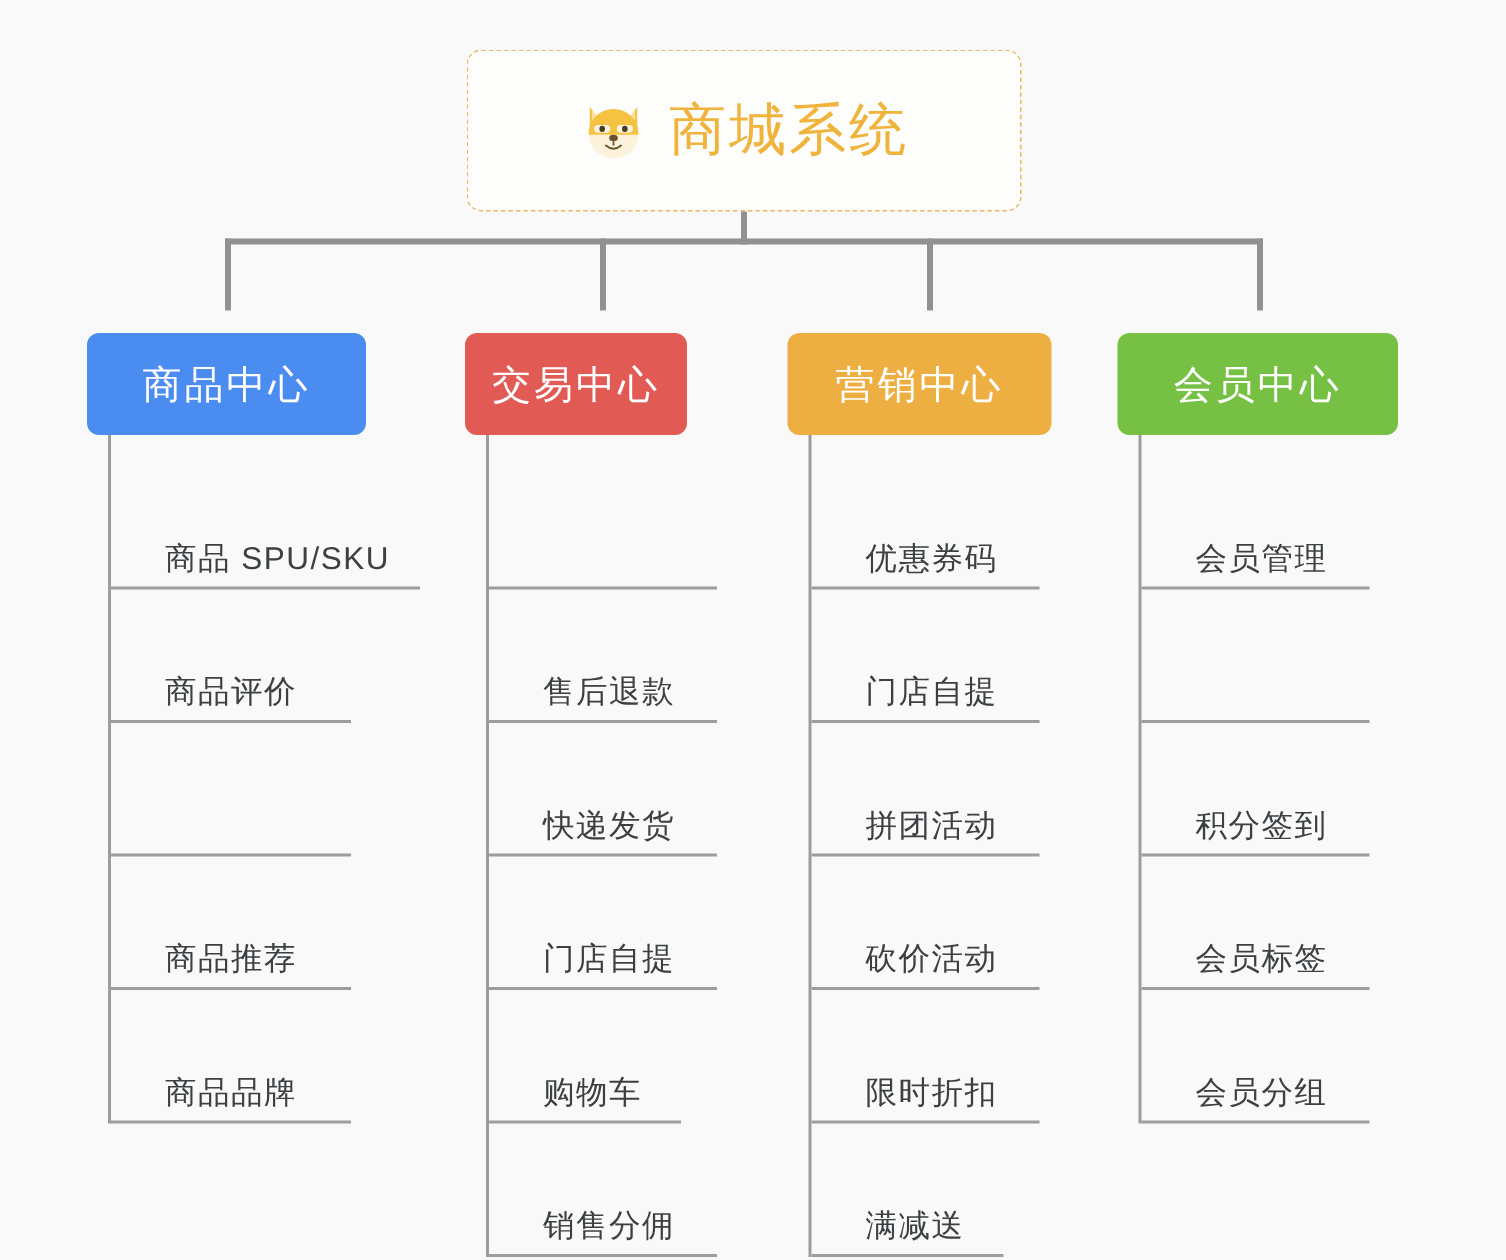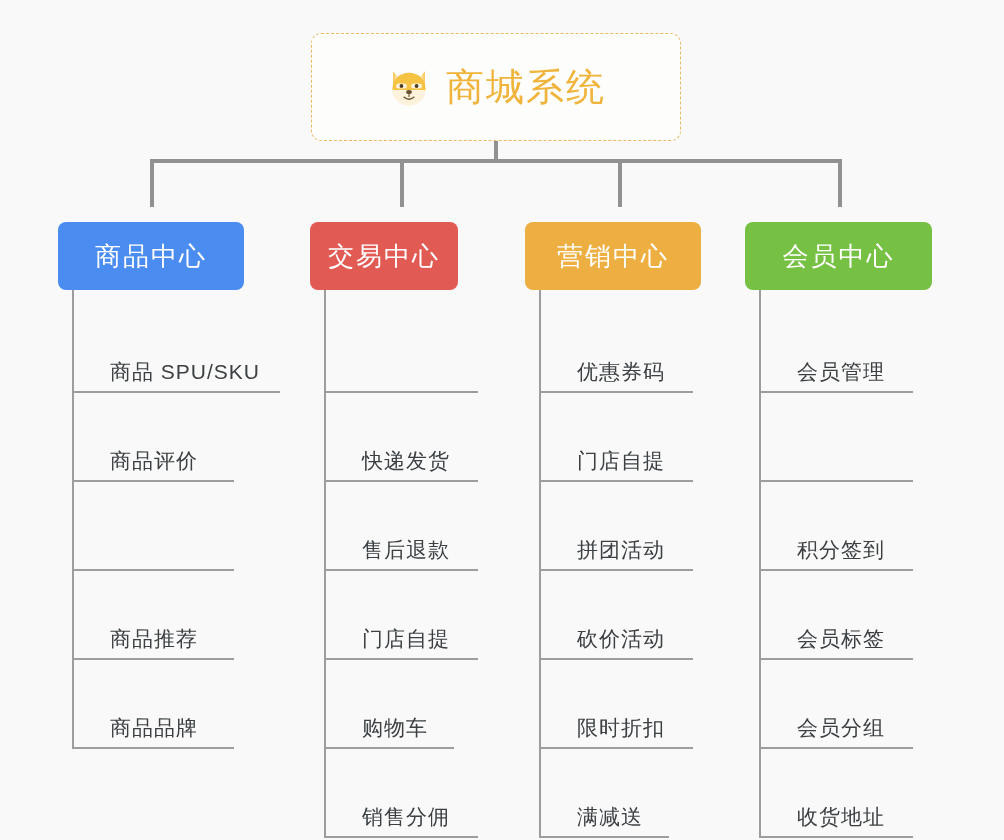--- a/index.html
+++ b/index.html
@@ -191,25 +191,25 @@
 
   <div class="column c1">
     <div class="cat-header" style="background: rgb(225, 91, 84);">
       <span>交易中心</span>
     </div>
     <div class="branch">
       <div class="leaf">
         <span class="leaf-rule"></span>
       </div>
       <div class="leaf">
+        <span class="leaf-label">售后退款</span>
+        <span class="leaf-rule"></span>
+      </div>
+      <div class="leaf">
         <span class="leaf-label">快递发货</span>
-        <span class="leaf-rule"></span>
-      </div>
-      <div class="leaf">
-        <span class="leaf-label">售后退款</span>
         <span class="leaf-rule"></span>
       </div>
       <div class="leaf">
         <span class="leaf-label">门店自提</span>
         <span class="leaf-rule"></span>
       </div>
       <div class="leaf narrow">
         <span class="leaf-label">购物车</span>
         <span class="leaf-rule"></span>
       </div>
@@ -269,20 +269,16 @@
         <span class="leaf-rule"></span>
       </div>
       <div class="leaf">
         <span class="leaf-label">会员标签</span>
         <span class="leaf-rule"></span>
       </div>
       <div class="leaf">
         <span class="leaf-label">会员分组</span>
         <span class="leaf-rule"></span>
       </div>
-      <div class="leaf">
-        <span class="leaf-label">收货地址</span>
-        <span class="leaf-rule"></span>
-      </div>
     </div>
   </div>
 
 </div>
 
 </body></html>

